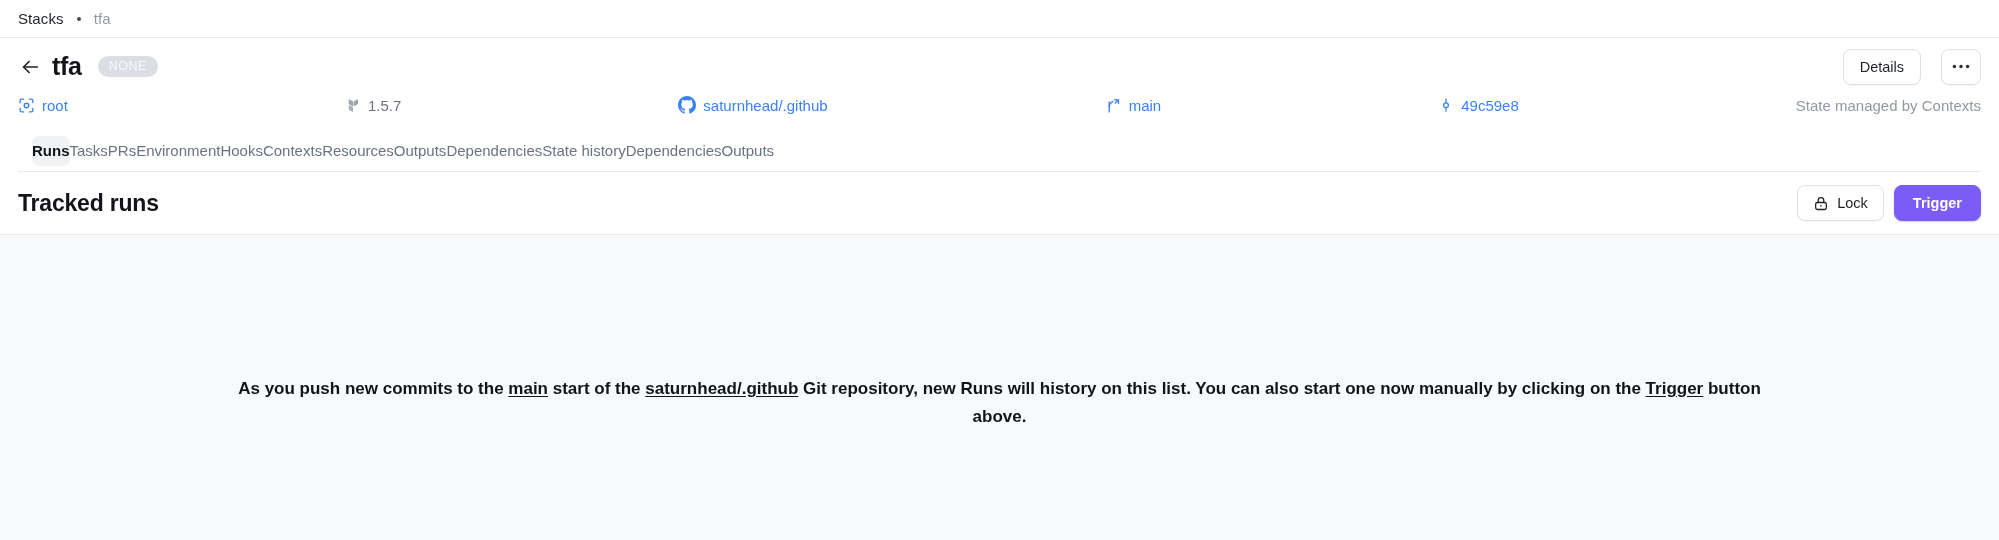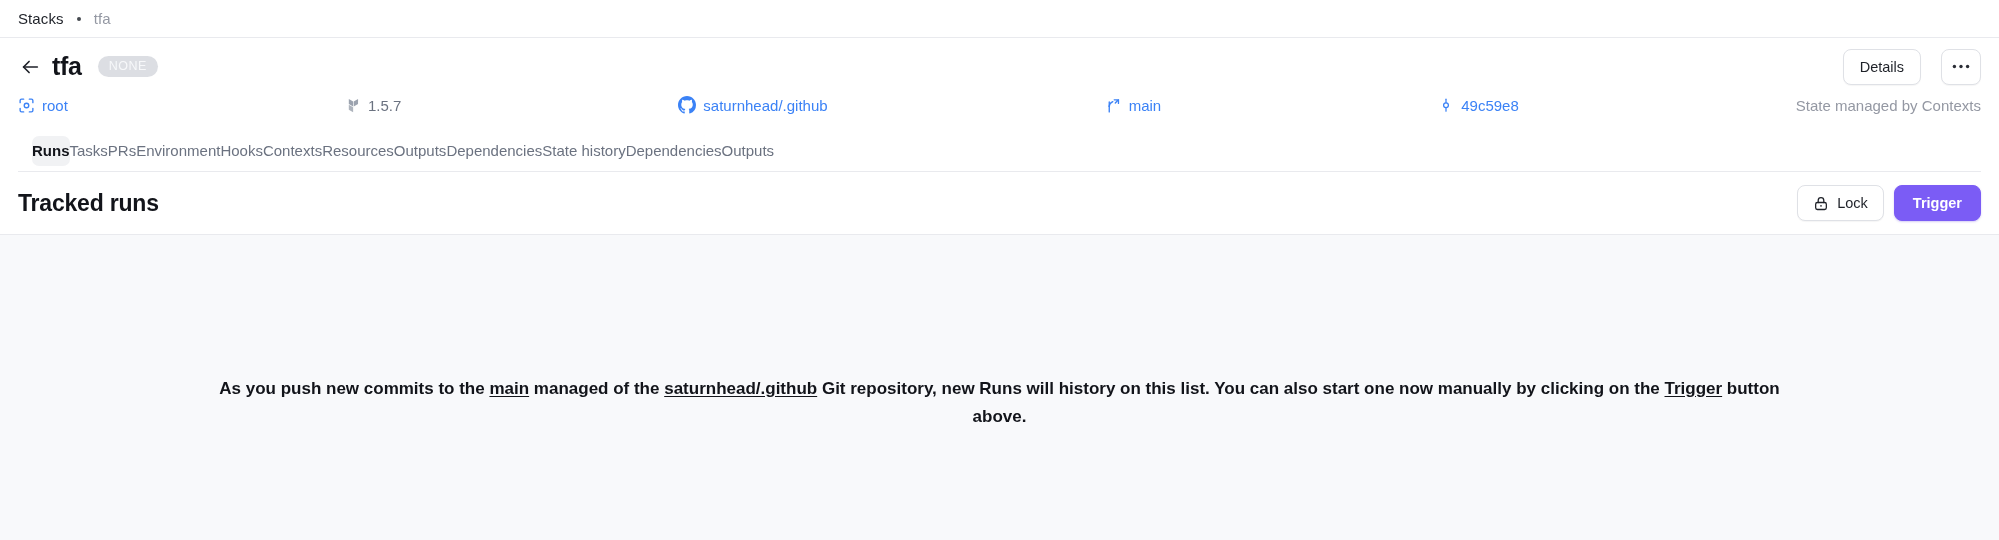--- a/index.html
+++ b/index.html
@@ -296,17 +296,17 @@
           </svg>
         </span>
         <span>Lock</span>
       </div>
       <div class="btn btn-trigger">Trigger</div>
     </div>
   </div>
 
   <div class="content">
     <div class="empty-text">
-      <span>As you push new commits to the </span><u>main</u><span> managed of the </span><u>saturnhead/.github</u><span> Git repository, new Runs will history on this list. You can also start one now manually by clicking on the </span><u>Trigger</u><span> button above.</span>
+      <span>As you push new commits to the </span><u>main</u><span> start of the </span><u>saturnhead/.github</u><span> Git repository, new Runs will history on this list. You can also start one now manually by clicking on the </span><u>Trigger</u><span> button above.</span>
     </div>
   </div>
 
 </div>
 
 </body></html>

